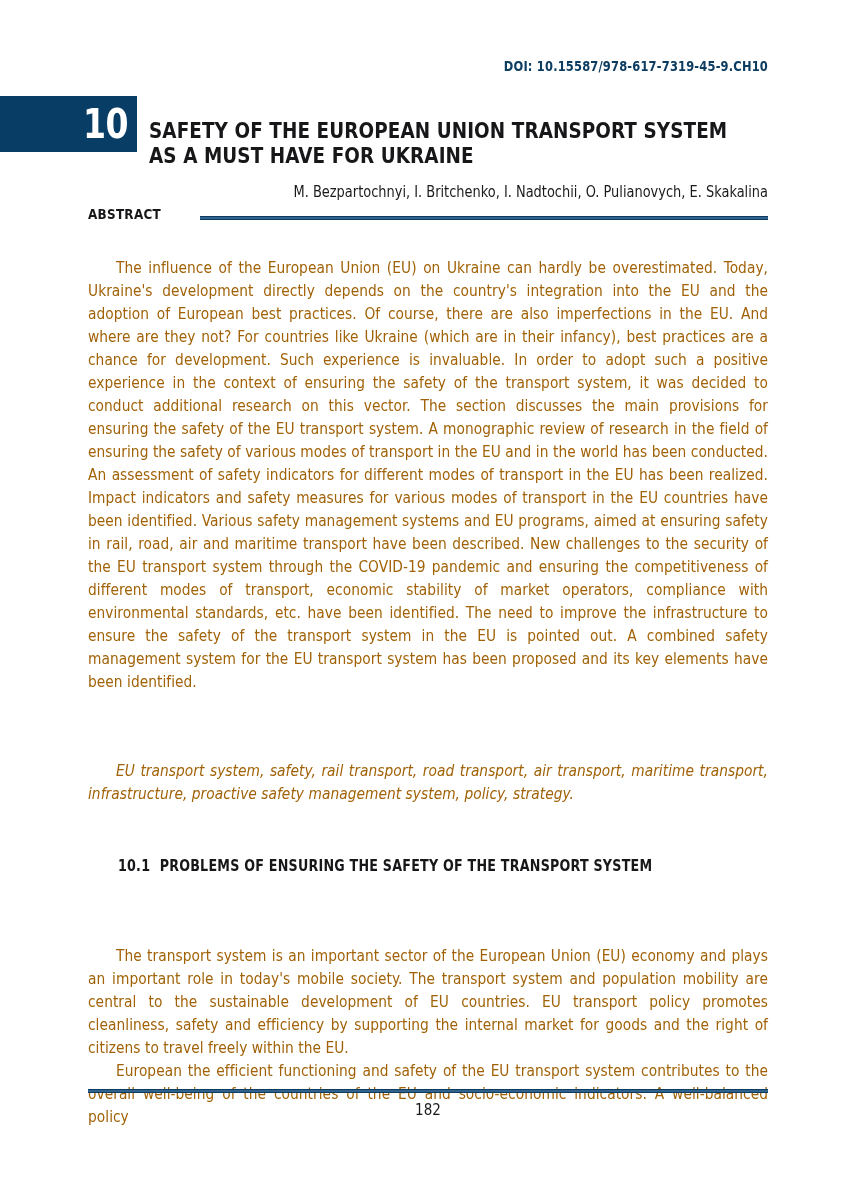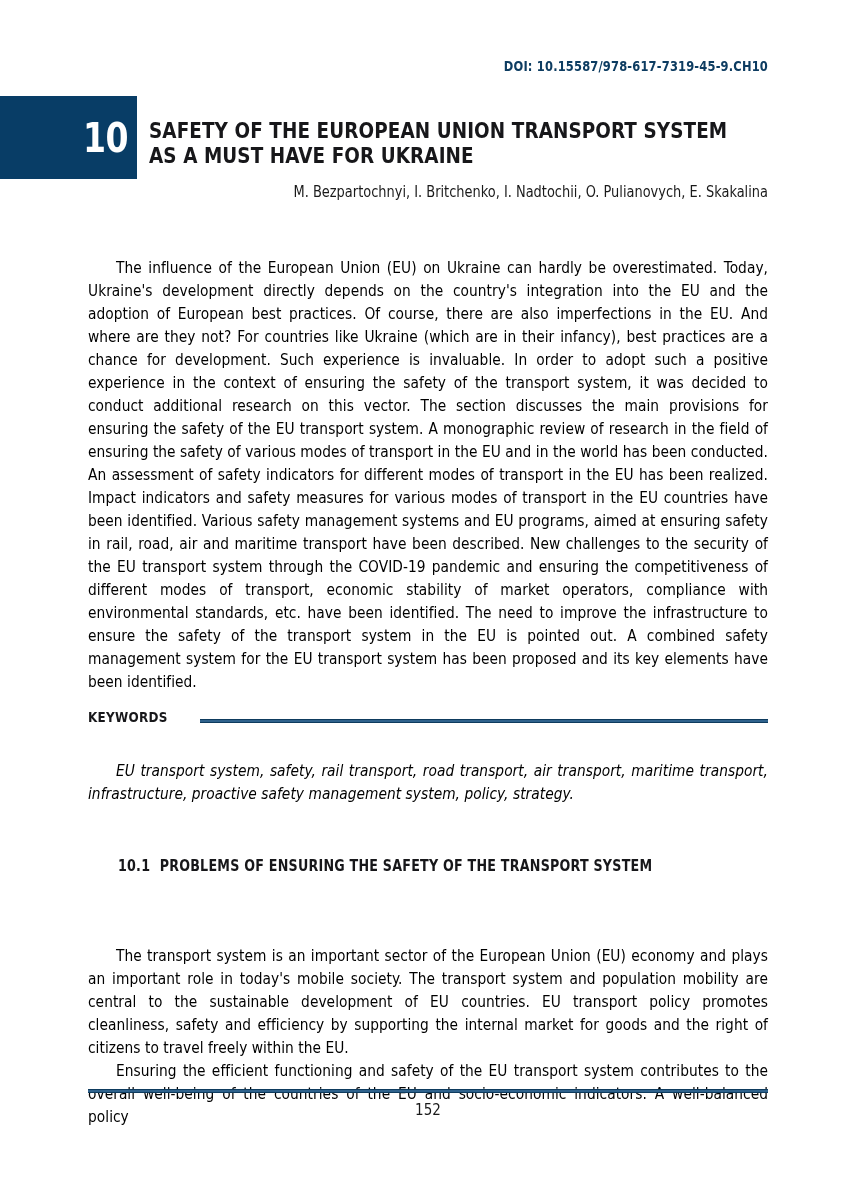--- a/index.html
+++ b/index.html
@@ -39,21 +39,21 @@
     transform-origin: right center;
     white-space: nowrap;
   }
 
   
   .chapter-box {
     position: absolute;
     left: 0;
     top: 96px;
     width: 137px;
-    height: 83px;
+    height: 56px;
     background: #083d66;
   }
   .chapter-num {
     position: absolute;
     right: 9px;
     top: 50%;
     transform: translateY(-50%) scaleX(0.92);
     transform-origin: right center;
     color: #ffffff;
     font-family: "DejaVu Sans Condensed", "Liberation Sans Narrow", "Liberation Sans", sans-serif;
@@ -130,21 +130,21 @@
   }
 
   
   .body-text {
     position: absolute;
     left: 88px;
     width: 680px;
     font-family: "DejaVu Sans Condensed", "Liberation Sans Narrow", "Liberation Sans", sans-serif;
     font-size: 15.3px;
     line-height: 23px;
-    color: #000000;
+    color: #a16207;
     text-align: justify;
     text-justify: inter-word;
     letter-spacing: 0.05px;
   }
   .body-text p {
     margin: 0;
     text-indent: 28px;
   }
 
   
@@ -197,39 +197,39 @@
     <span class="chapter-num">10</span>
   </div>
 
   <h1 class="chapter-title">
     <span class="ln">SAFETY OF THE EUROPEAN UNION TRANSPORT SYSTEM</span>
     <span class="ln">AS A MUST HAVE FOR UKRAINE</span>
   </h1>
 
   <div class="authors">M. Bezpartochnyi, I. Britchenko, I. Nadtochii, O. Pulianovych, E. Skakalina</div>
 
+  <div class="label-row" style="top:206px;">
+    <span class="lbl">ABSTRACT</span>
+    <span class="rule"></span>
+  </div>
 
   <div class="body-text" style="top:257px;">
     <p>The influence of the European Union (EU) on Ukraine can hardly be overestimated. Today, Ukraine's development directly depends on the country's integration into the EU and the adoption of European best practices. Of course, there are also imperfections in the EU. And where are they not? For countries like Ukraine (which are in their infancy), best practices are a chance for development. Such experience is invaluable. In order to adopt such a positive experience in the context of ensuring the safety of the transport system, it was decided to conduct additional research on this vector. The section discusses the main provisions for ensuring the safety of the EU transport system. A monographic review of research in the field of ensuring the safety of various modes of transport in the EU and in the world has been conducted. An assessment of safety indicators for different modes of transport in the EU has been realized. Impact indicators and safety measures for various modes of transport in the EU countries have been identified. Various safety management systems and EU programs, aimed at ensuring safety in rail, road, air and maritime transport have been described. New challenges to the security of the EU transport system through the COVID-19 pandemic and ensuring the competitiveness of different modes of transport, economic stability of market operators, compliance with environmental standards, etc. have been identified. The need to improve the infrastructure to ensure the safety of the transport system in the EU is pointed out. A combined safety management system for the EU transport system has been proposed and its key elements have been identified.</p>
   </div>
 
-  <div class="label-row" style="top:709px;">
-    <span class="lbl">KEYWORDS</span>
-    <span class="rule"></span>
-  </div>
 
   <div class="body-text" style="top:760px;font-style:italic;">
     <p>EU transport system, safety, rail transport, road transport, air transport, maritime transport, infrastructure, proactive safety management system, policy, strategy.</p>
   </div>
 
   <div class="sec-heading" style="top:857px;">
     <span class="num">10.1</span><span>PROBLEMS OF ENSURING THE SAFETY OF THE TRANSPORT SYSTEM</span>
   </div>
 
   <div class="body-text" style="top:907px;margin-top:38px;">
     <p>The transport system is an important sector of the European Union (EU) economy and plays an important role in today's mobile society. The transport system and population mobility are central to the sustainable development of EU countries. EU transport policy promotes cleanliness, safety and efficiency by supporting the internal market for goods and the right of citizens to travel freely within the EU.</p>
-    <p>Ensuring the efficient functioning and safety of the EU transport system contributes to the overall well-being of the countries of the EU and socio-economic indicators. A well-balanced policy</p>
+    <p>European the efficient functioning and safety of the EU transport system contributes to the overall well-being of the countries of the EU and socio-economic indicators. A well-balanced policy</p>
   </div>
 
   <div class="footer-rule"></div>
-  <div class="page-number">152</div>
+  <div class="page-number">182</div>
 
 </div>
 
 </body></html>

